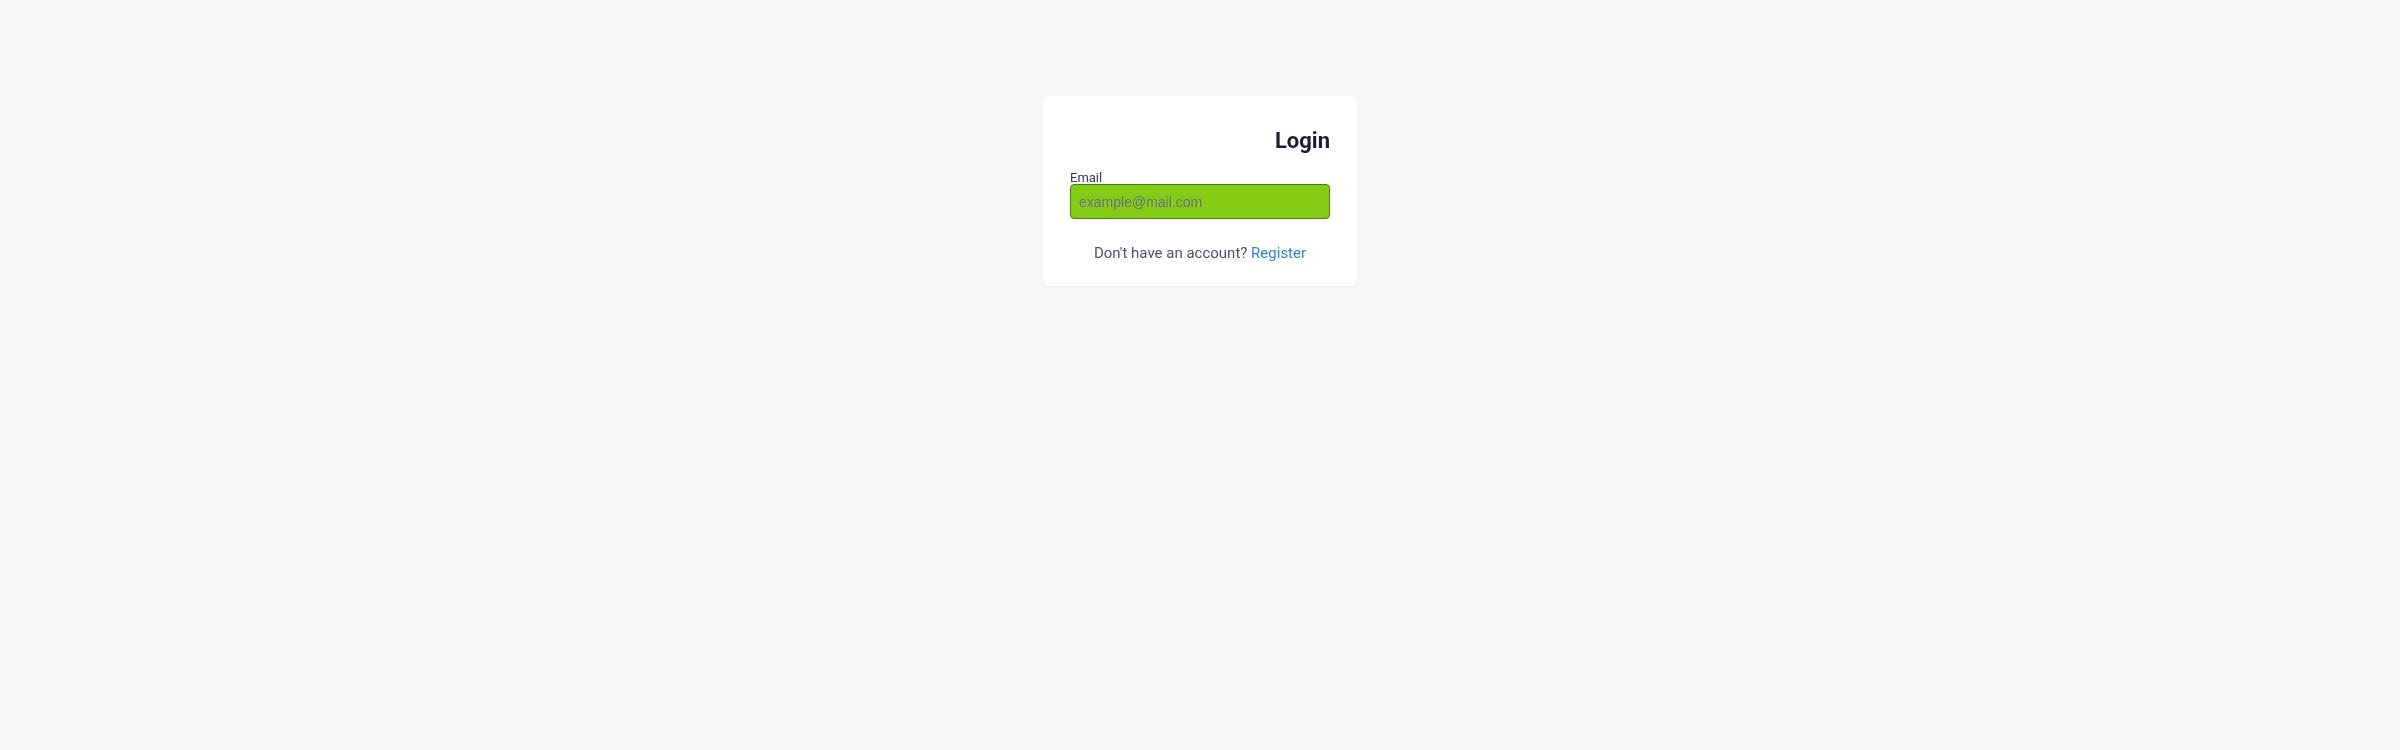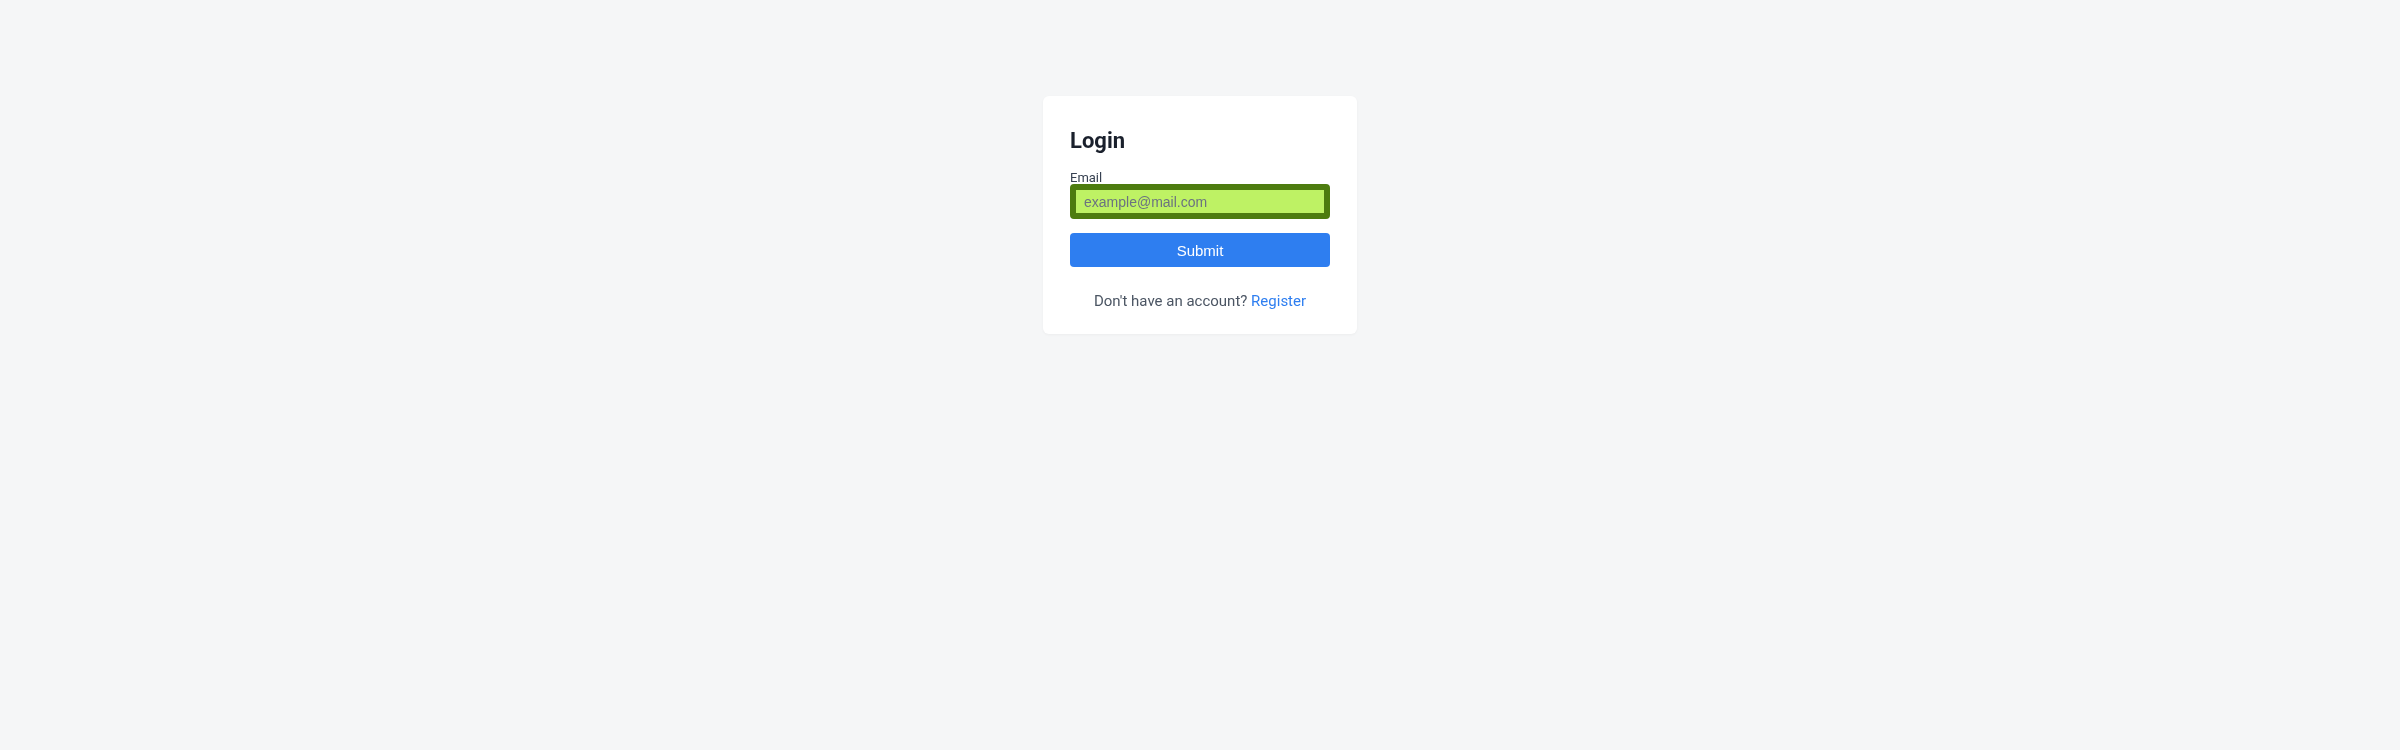--- a/index.html
+++ b/index.html
@@ -21,45 +21,45 @@
       background-color: #ffffff;
       width: 314px;
       border-radius: 6px;
       box-shadow: 0 1px 3px rgba(0,0,0,0.04);
       padding: 24px 27px 24px 27px;
     }
     .card-title {
       font-size: 22px;
       font-weight: 700;
       color: #1a202c;
-      text-align: left;
+      text-align: right;
       margin-bottom: 20px;
       margin-top: 8px;
     }
     .form-group {
       margin-bottom: 14px;
     }
     .form-label {
       display: block;
       font-size: 13px;
       color: #374151;
       margin-bottom: 0px;
       line-height: 1;
       position: relative;
       top: -2px;
     }
     .form-input {
       width: 100%;
       height: 35px;
-      border: 6px solid #4d7c0f;
+      border: 1px solid #4d7c0f;
       border-radius: 4px;
       padding: 9px 8px;
       font-size: 14px;
       color: #111827;
-      background-color: #bef264;
+      background-color: #84cc16;
       outline: none;
       margin-top: -2px;
     }
     .form-input::placeholder {
       color: #6b7280;
     }
     .btn-submit {
       width: 100%;
       height: 34px;
       background-color: #2e7ef0;
@@ -87,18 +87,17 @@
 
 <div class="card">
   <h2 class="card-title">Login</h2>
 
   <div class="form-group">
     <label class="form-label">Email</label>
     <input type="text" class="form-input" placeholder="example@mail.com" style="">
   </div>
 
 
-  <button class="btn-submit">Submit</button>
 
   <p class="footer-text">
     <span>Don't have an account? </span><a class="register-link">Register</a>
   </p>
 </div>
 
 </body></html>

